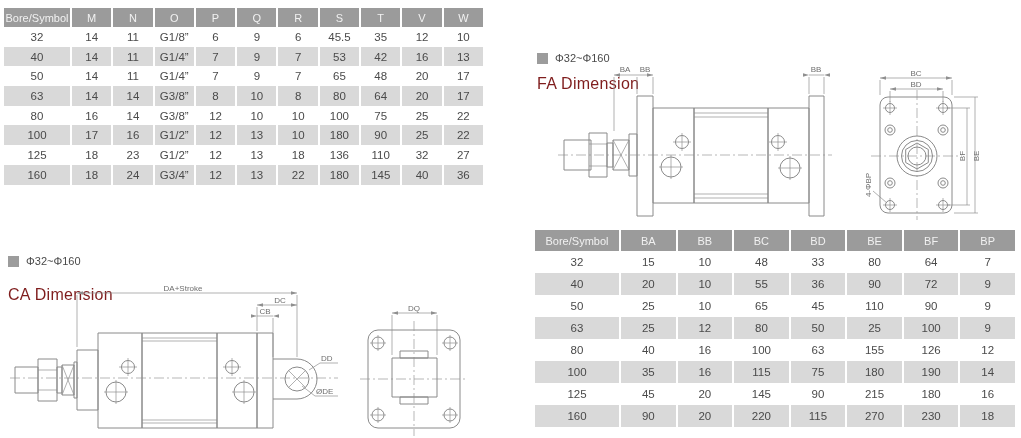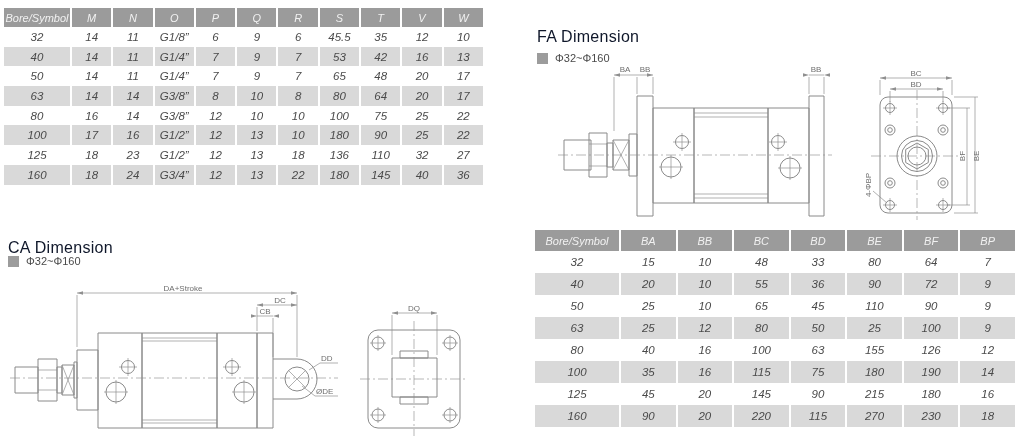--- a/index.html
+++ b/index.html
@@ -1,39 +1,39 @@
 <!DOCTYPE html>
 <html><head>
 <meta charset="utf-8">
 <style>
   html,body{margin:0;padding:0;background:#ffffff;}
   .canvas{position:relative;width:1021px;height:438px;background:#ffffff;
           font-family:"Liberation Sans",sans-serif;overflow:hidden;}
 
   
   table.dim-table{position:absolute;border-collapse:separate;border-spacing:2px 0;
-                  table-layout:fixed;font-style:italic;}
+                  table-layout:fixed;}
   table.dim-table th{background:#9b9b9b;color:#f1f1f1;font-weight:normal;
                      font-size:11px;text-align:center;padding:0;}
   table.dim-table td{text-align:center;font-size:11.5px;color:#4a4a4a;padding:0;
                      background:#ffffff;}
   table.dim-table tr.alt td{background:#d9d9d9;}
 
   table#top-table{left:2px;top:8px;width:483px;}
   table#top-table th{height:19px;}
   table#top-table td{height:19.7px;}
   table#top-table th:first-child, table#top-table td:first-child{width:66px;}
 
   table#bottom-table{left:533px;top:230px;width:484px;}
   table#bottom-table th{height:21px;}
   table#bottom-table td{height:22px;}
   table#bottom-table th:first-child, table#bottom-table td:first-child{width:84px;}
 
   
-  .sec-title{position:absolute;font-size:16px;color:#0f172a;letter-spacing:.3px;}
+  .sec-title{position:absolute;font-size:16px;color:#7f1d1d;letter-spacing:.3px;margin-top:47px;}
   .sec-sub{position:absolute;display:flex;align-items:center;gap:7px;}
   .sec-sub .bullet{width:11px;height:11px;background:#9c9c9c;display:inline-block;}
   .sec-sub .range{font-size:11px;color:#4a4a4a;}
 
   #fa-title{left:537px;top:28px;}
   #fa-sub{left:537px;top:52px;}
   #ca-title{left:8px;top:239px;}
   #ca-sub{left:8px;top:255px;}
 
   

